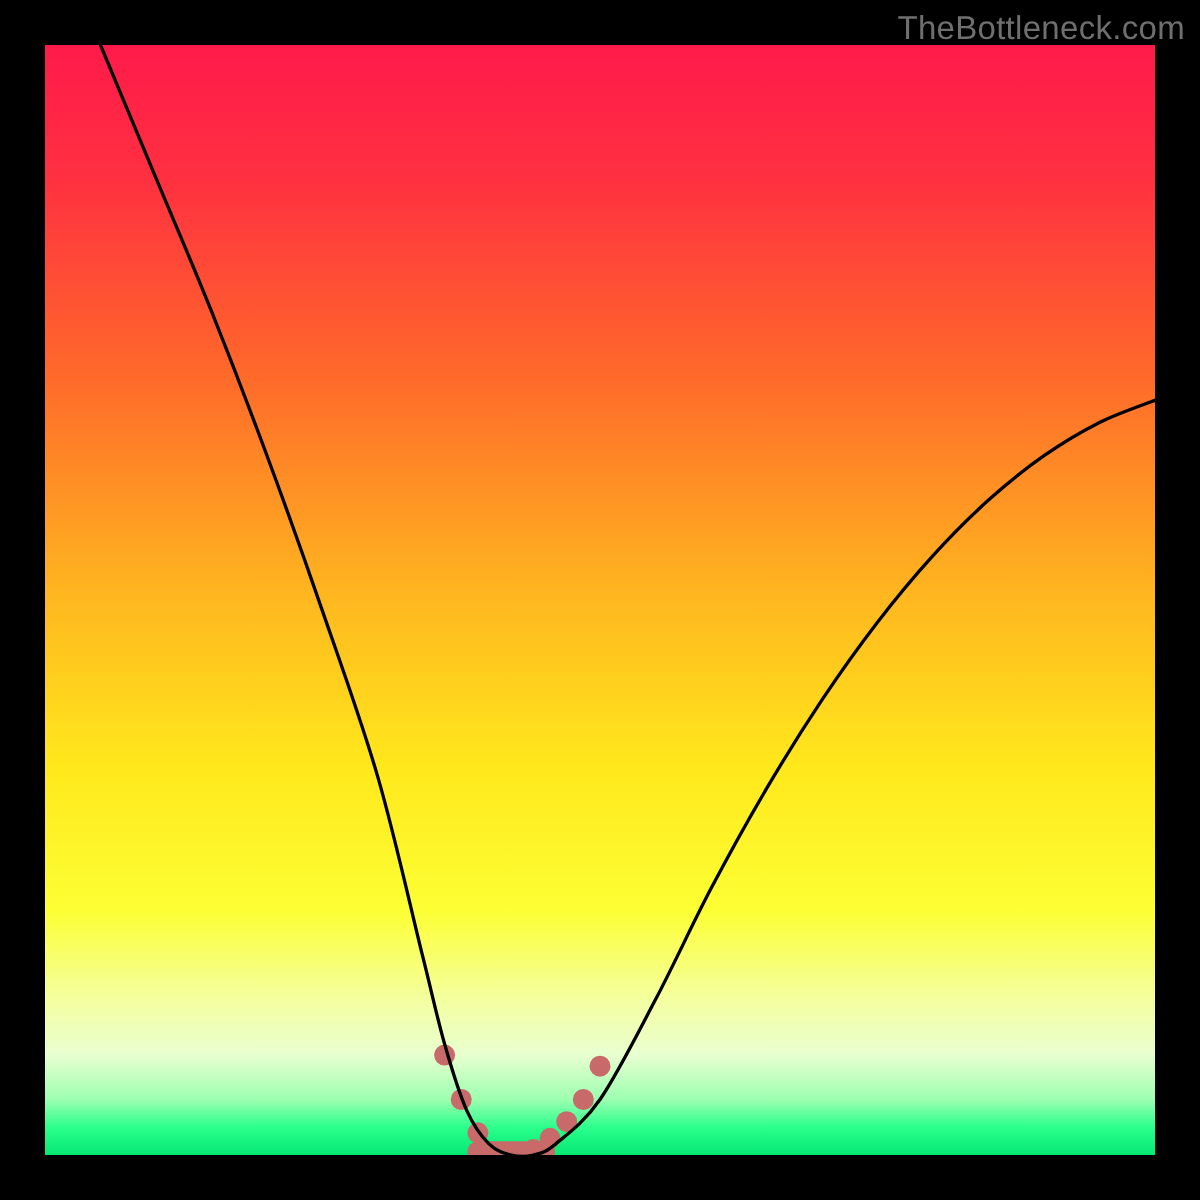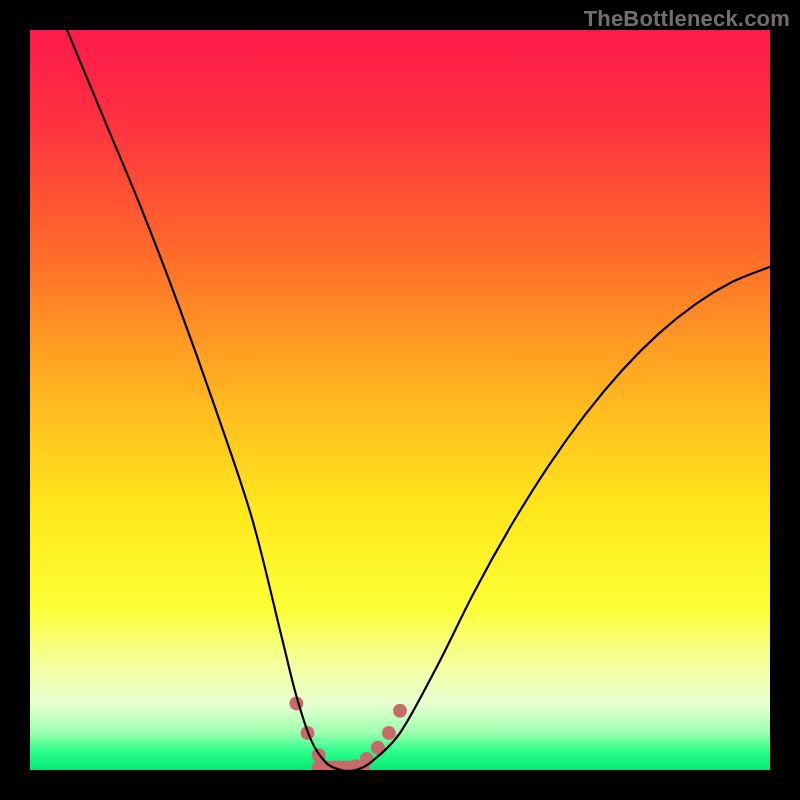--- a/index.html
+++ b/index.html
@@ -28,21 +28,21 @@
   .gradient {
     position: absolute;
     inset: 0;
   }
   .watermark {
     position: absolute;
     top: 6px;
     right: 10px;
     color: #6f6f6f;
     font-size: 22px;
-    font-weight: 700;
+    font-weight: 400;
     letter-spacing: 0.2px;
   }
   svg.curve {
     position: absolute;
     inset: 0;
   }
 </style>
 </head>
 <body>
 

